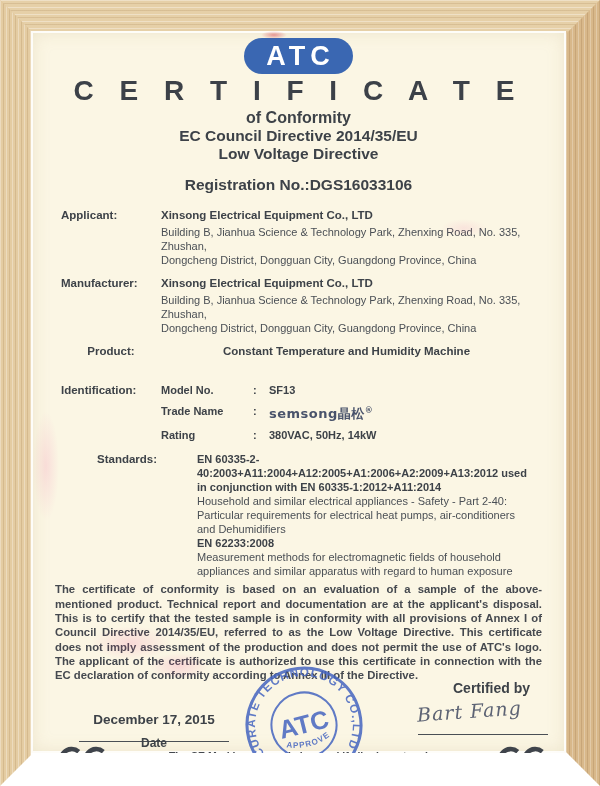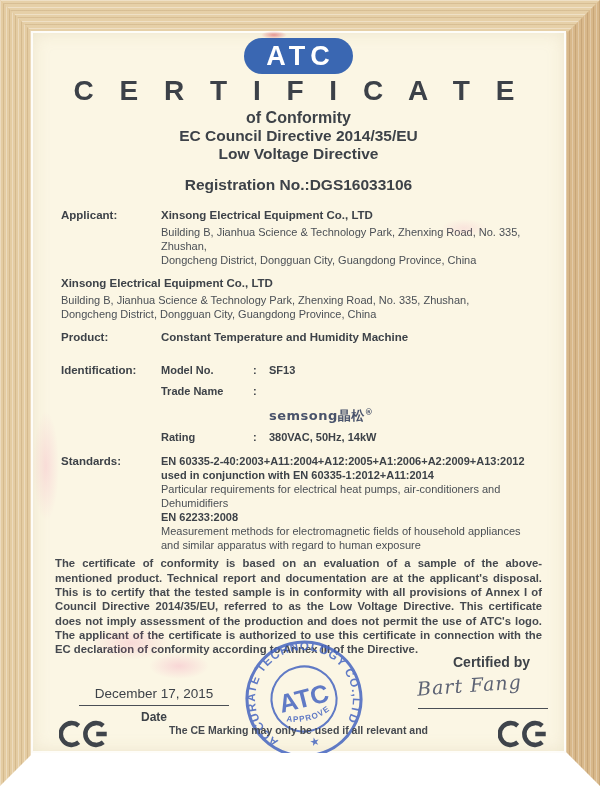--- a/index.html
+++ b/index.html
@@ -46,37 +46,37 @@
   .rows{padding:14px 34px 0 30px;font-size:11px;line-height:14px;}
   .row{display:flex;margin-bottom:9px;}
   .row-label{width:100px;flex:0 0 100px;font-weight:bold;font-size:11.5px;}
   .row-content{flex:1;}
   .party-name{font-weight:bold;font-size:11.5px;margin-bottom:3px;}
   .addr{color:#4a4f55;}
   .id-row{display:flex;margin-bottom:7px;}
   .id-name{width:92px;flex:0 0 92px;font-weight:bold;}
   .id-colon{width:16px;flex:0 0 16px;font-weight:bold;}
   .id-value{font-weight:bold;}
-  .brand{font-family:"DejaVu Sans",sans-serif;font-weight:bold;font-size:13px;color:#49536b;letter-spacing:.5px;margin-top:22px;}
+  .brand{font-family:"DejaVu Sans",sans-serif;font-weight:bold;font-size:13px;color:#49536b;letter-spacing:.5px;}
   .brand sup{font-size:8px;}
   .std-b{font-weight:bold;}
   .std-r{color:#4a4f55;}
 
   
   .declaration{margin:4px 24px 0 24px;font-size:11.3px;line-height:14.3px;font-weight:bold;
     text-align:justify;color:#45494f;}
 
   
   .bottom{position:relative;height:160px;margin-top:6px;}
   .certified-label{position:absolute;right:36px;top:-8px;font-size:14px;font-weight:bold;}
   .signature{position:absolute;right:44px;top:12px;font-family:"DejaVu Serif",serif;font-style:italic;
     font-size:19px;color:#5d6374;transform:rotate(-4deg);letter-spacing:1px;}
   .sig-line{position:absolute;right:18px;top:46px;width:130px;border-bottom:1.5px solid #4a4f55;}
   .date-value{position:absolute;left:48px;top:24px;width:150px;text-align:center;
-    font-size:13.5px;font-weight:normal;padding-bottom:4px;border-bottom:1.5px solid #4a4f55;}
+    font-size:13.5px;font-weight:bold;padding-bottom:14px;border-bottom:1.5px solid #4a4f55;}
   .date-label{position:absolute;left:48px;top:48px;width:150px;text-align:center;font-size:12px;font-weight:bold;}
   .stamp{position:absolute;left:212px;top:-24px;width:122px;height:122px;transform:rotate(-14deg);opacity:.85;}
   .ce{position:absolute;top:54px;width:50px;height:36px;}
   .ce-left{left:28px;} .ce-right{right:18px;}
   .ce-note{position:absolute;left:0;right:0;top:62px;text-align:center;font-size:10.5px;
     font-weight:bold;line-height:13px;color:#45494f;}
 </style>
 </head>
 <body>
 
@@ -106,28 +106,29 @@
       <div class="row">
         <div class="row-label">Applicant:</div>
         <div class="row-content">
           <div class="party-name">Xinsong Electrical Equipment Co., LTD</div>
           <div class="addr">Building B, Jianhua Science &amp; Technology Park, Zhenxing Road, No. 335, Zhushan,</div>
           <div class="addr">Dongcheng District, Dongguan City, Guangdong Province, China</div>
         </div>
       </div>
 
       <div class="row">
+        <div class="row-label">Manufacturer:</div>
         <div class="row-content">
           <div class="party-name">Xinsong Electrical Equipment Co., LTD</div>
           <div class="addr">Building B, Jianhua Science &amp; Technology Park, Zhenxing Road, No. 335, Zhushan,</div>
           <div class="addr">Dongcheng District, Dongguan City, Guangdong Province, China</div>
         </div>
       </div>
 
-      <div class="row" style="margin-bottom:16px;">
+      <div class="row" style="margin-bottom:22px;text-align:center;">
         <div class="row-label">Product:</div>
         <div class="row-content party-name">Constant Temperature and Humidity Machine</div>
       </div>
 
       <div class="row" style="margin-bottom:3px;">
         <div class="row-label">Identification:</div>
         <div class="row-content">
           <div class="id-row">
             <span class="id-name">Model No.</span>
             <span class="id-colon">:</span>
@@ -139,24 +140,25 @@
             <span class="brand"><span>semsong晶松</span><sup>®</sup></span>
           </div>
           <div class="id-row">
             <span class="id-name">Rating</span>
             <span class="id-colon">:</span>
             <span class="id-value">380VAC, 50Hz, 14kW</span>
           </div>
         </div>
       </div>
 
-      <div class="row" style="margin-bottom:0;">
+      <div class="row" style="margin-bottom:0;margin-left:36px;">
         <div class="row-label">Standards:</div>
         <div class="row-content">
           <div class="std-b">EN 60335-2-40:2003+A11:2004+A12:2005+A1:2006+A2:2009+A13:2012 used in conjunction with EN 60335-1:2012+A11:2014</div>
+          <div class="std-r">Household and similar electrical appliances - Safety - Part 2-40:</div>
           <div class="std-r">Particular requirements for electrical heat pumps, air-conditioners and Dehumidifiers</div>
           <div class="std-b">EN 62233:2008</div>
           <div class="std-r">Measurement methods for electromagnetic fields of household appliances and similar apparatus with regard to human exposure</div>
         </div>
       </div>
     </div>
 
     <div class="declaration">The certificate of conformity is based on an evaluation of a sample of the above-mentioned product. Technical report and documentation are at the applicant's disposal. This is to certify that the tested sample is in conformity with all provisions of Annex I of Council Directive 2014/35/EU, referred to as the Low Voltage Directive. This certificate does not imply assessment of the production and does not permit the use of ATC's logo. The applicant of the certificate is authorized to use this certificate in connection with the EC declaration of conformity according to Annex III of the Directive.</div>
 
     <div class="bottom">

